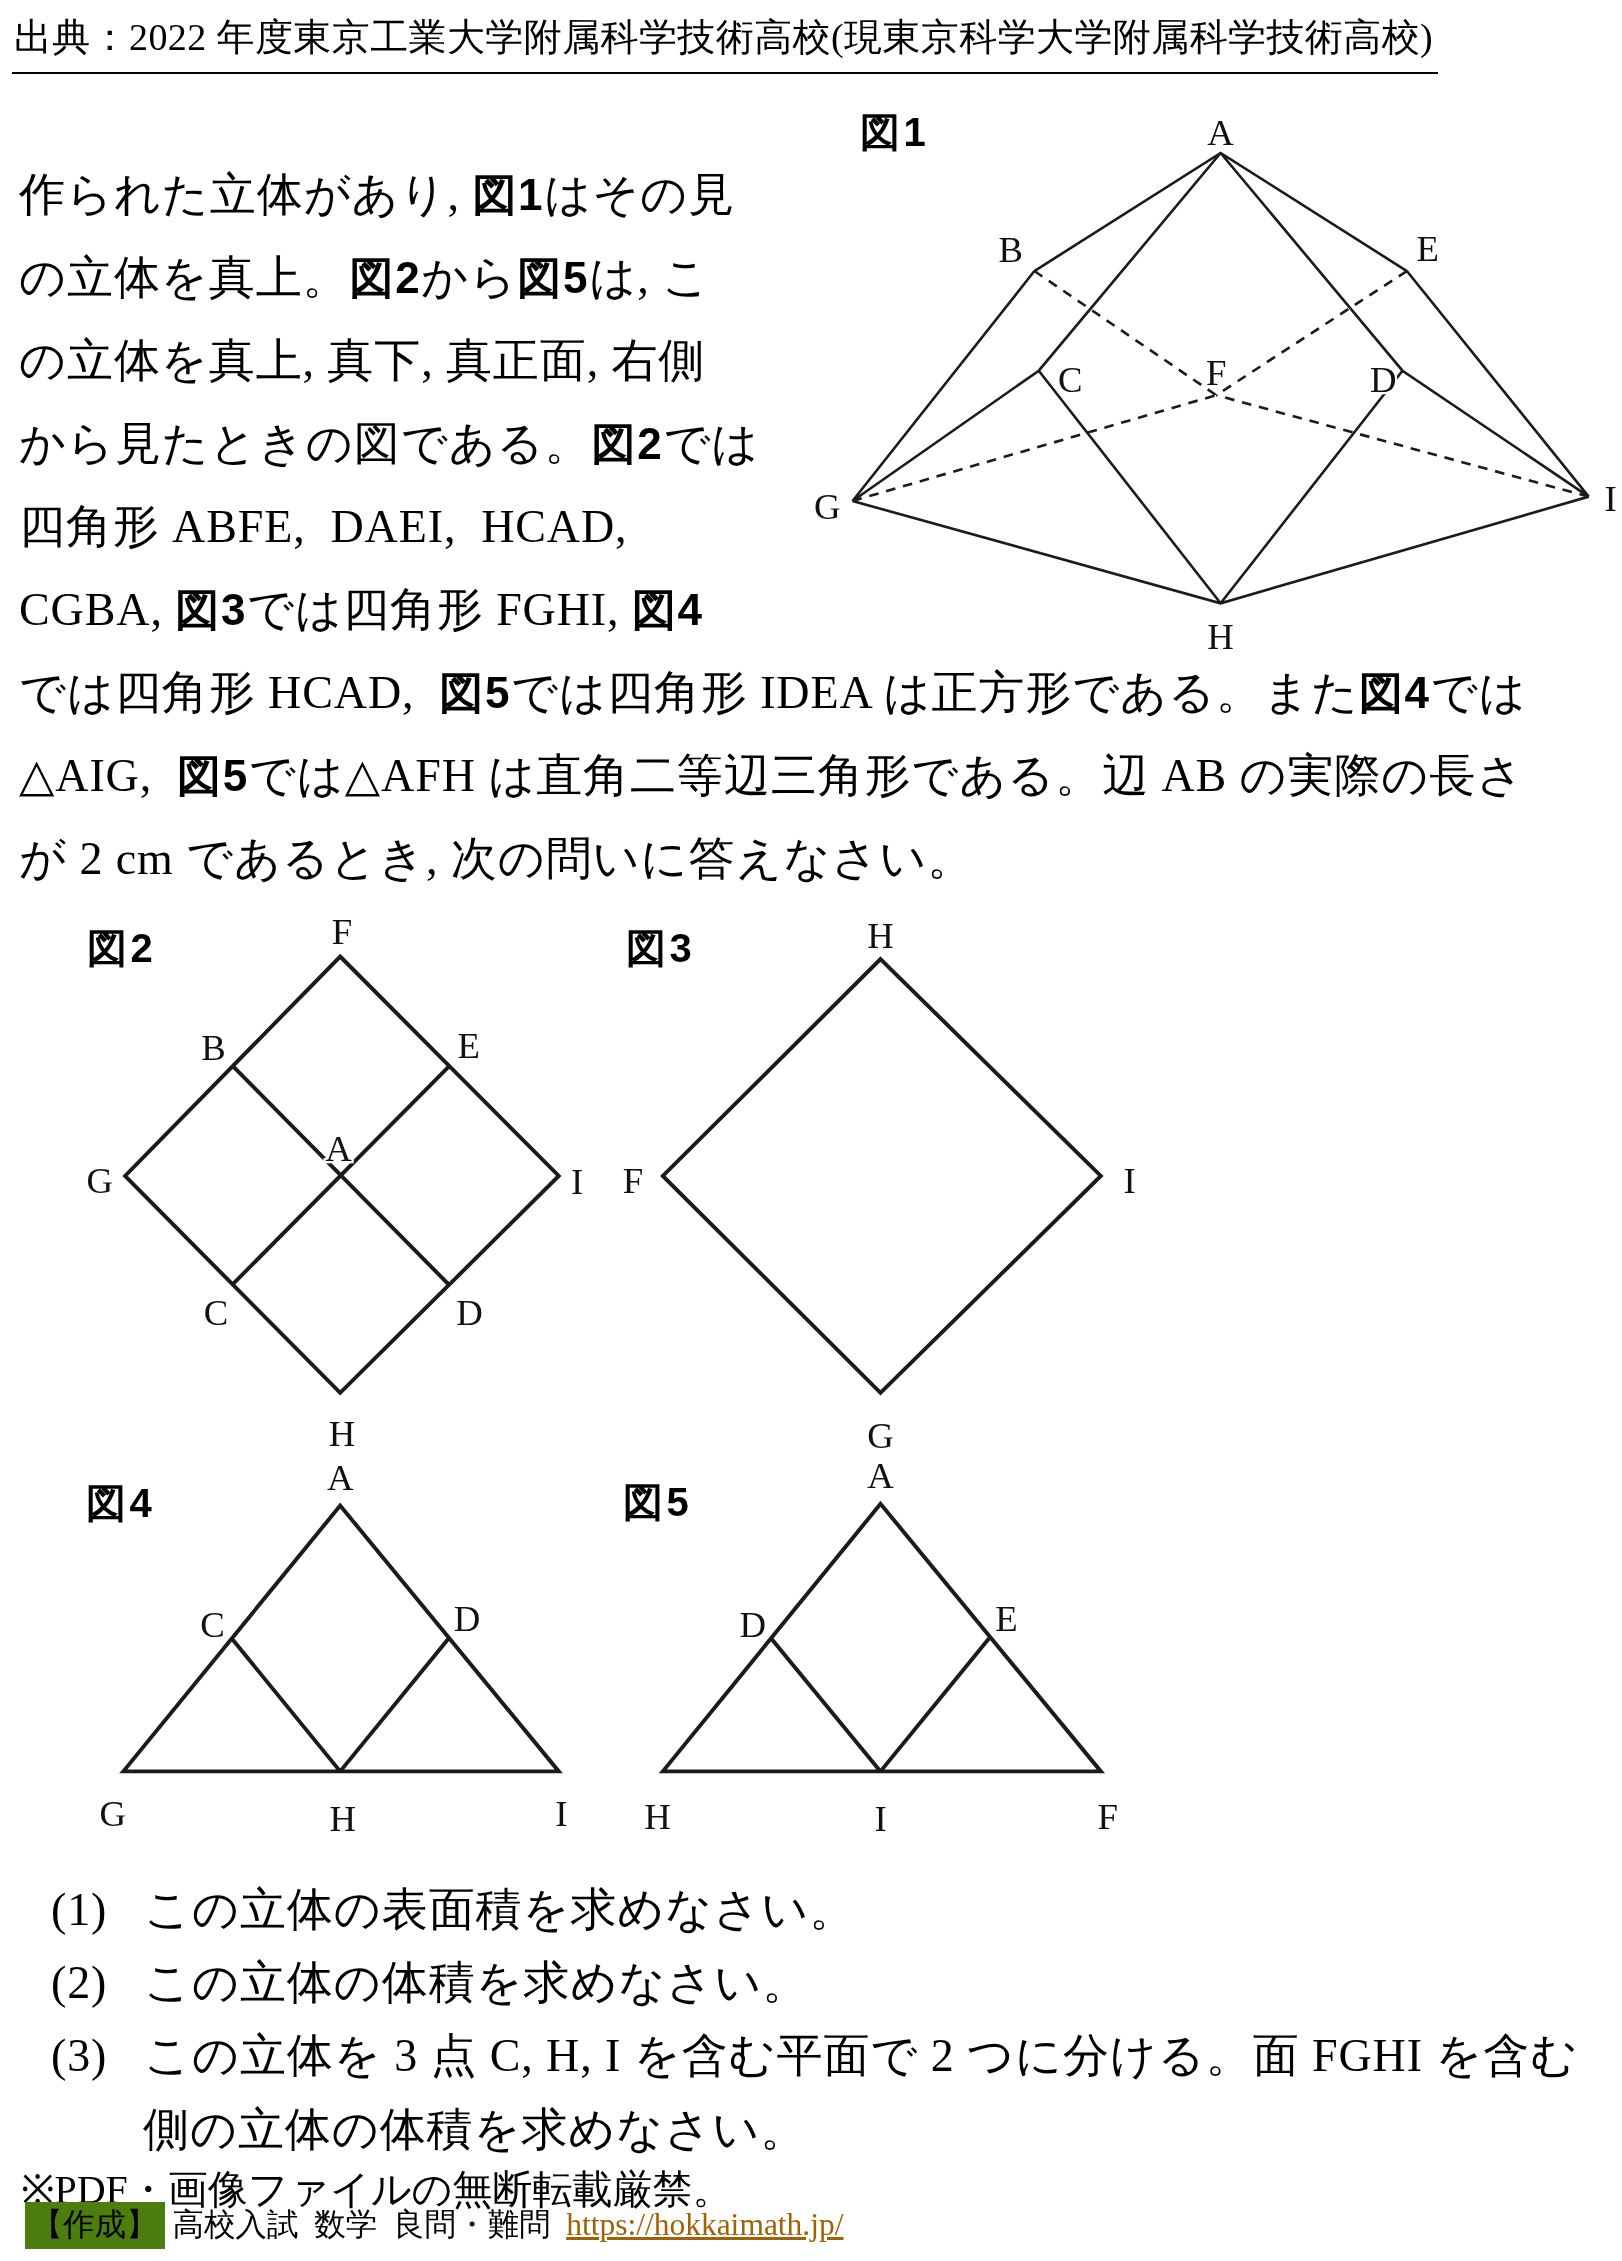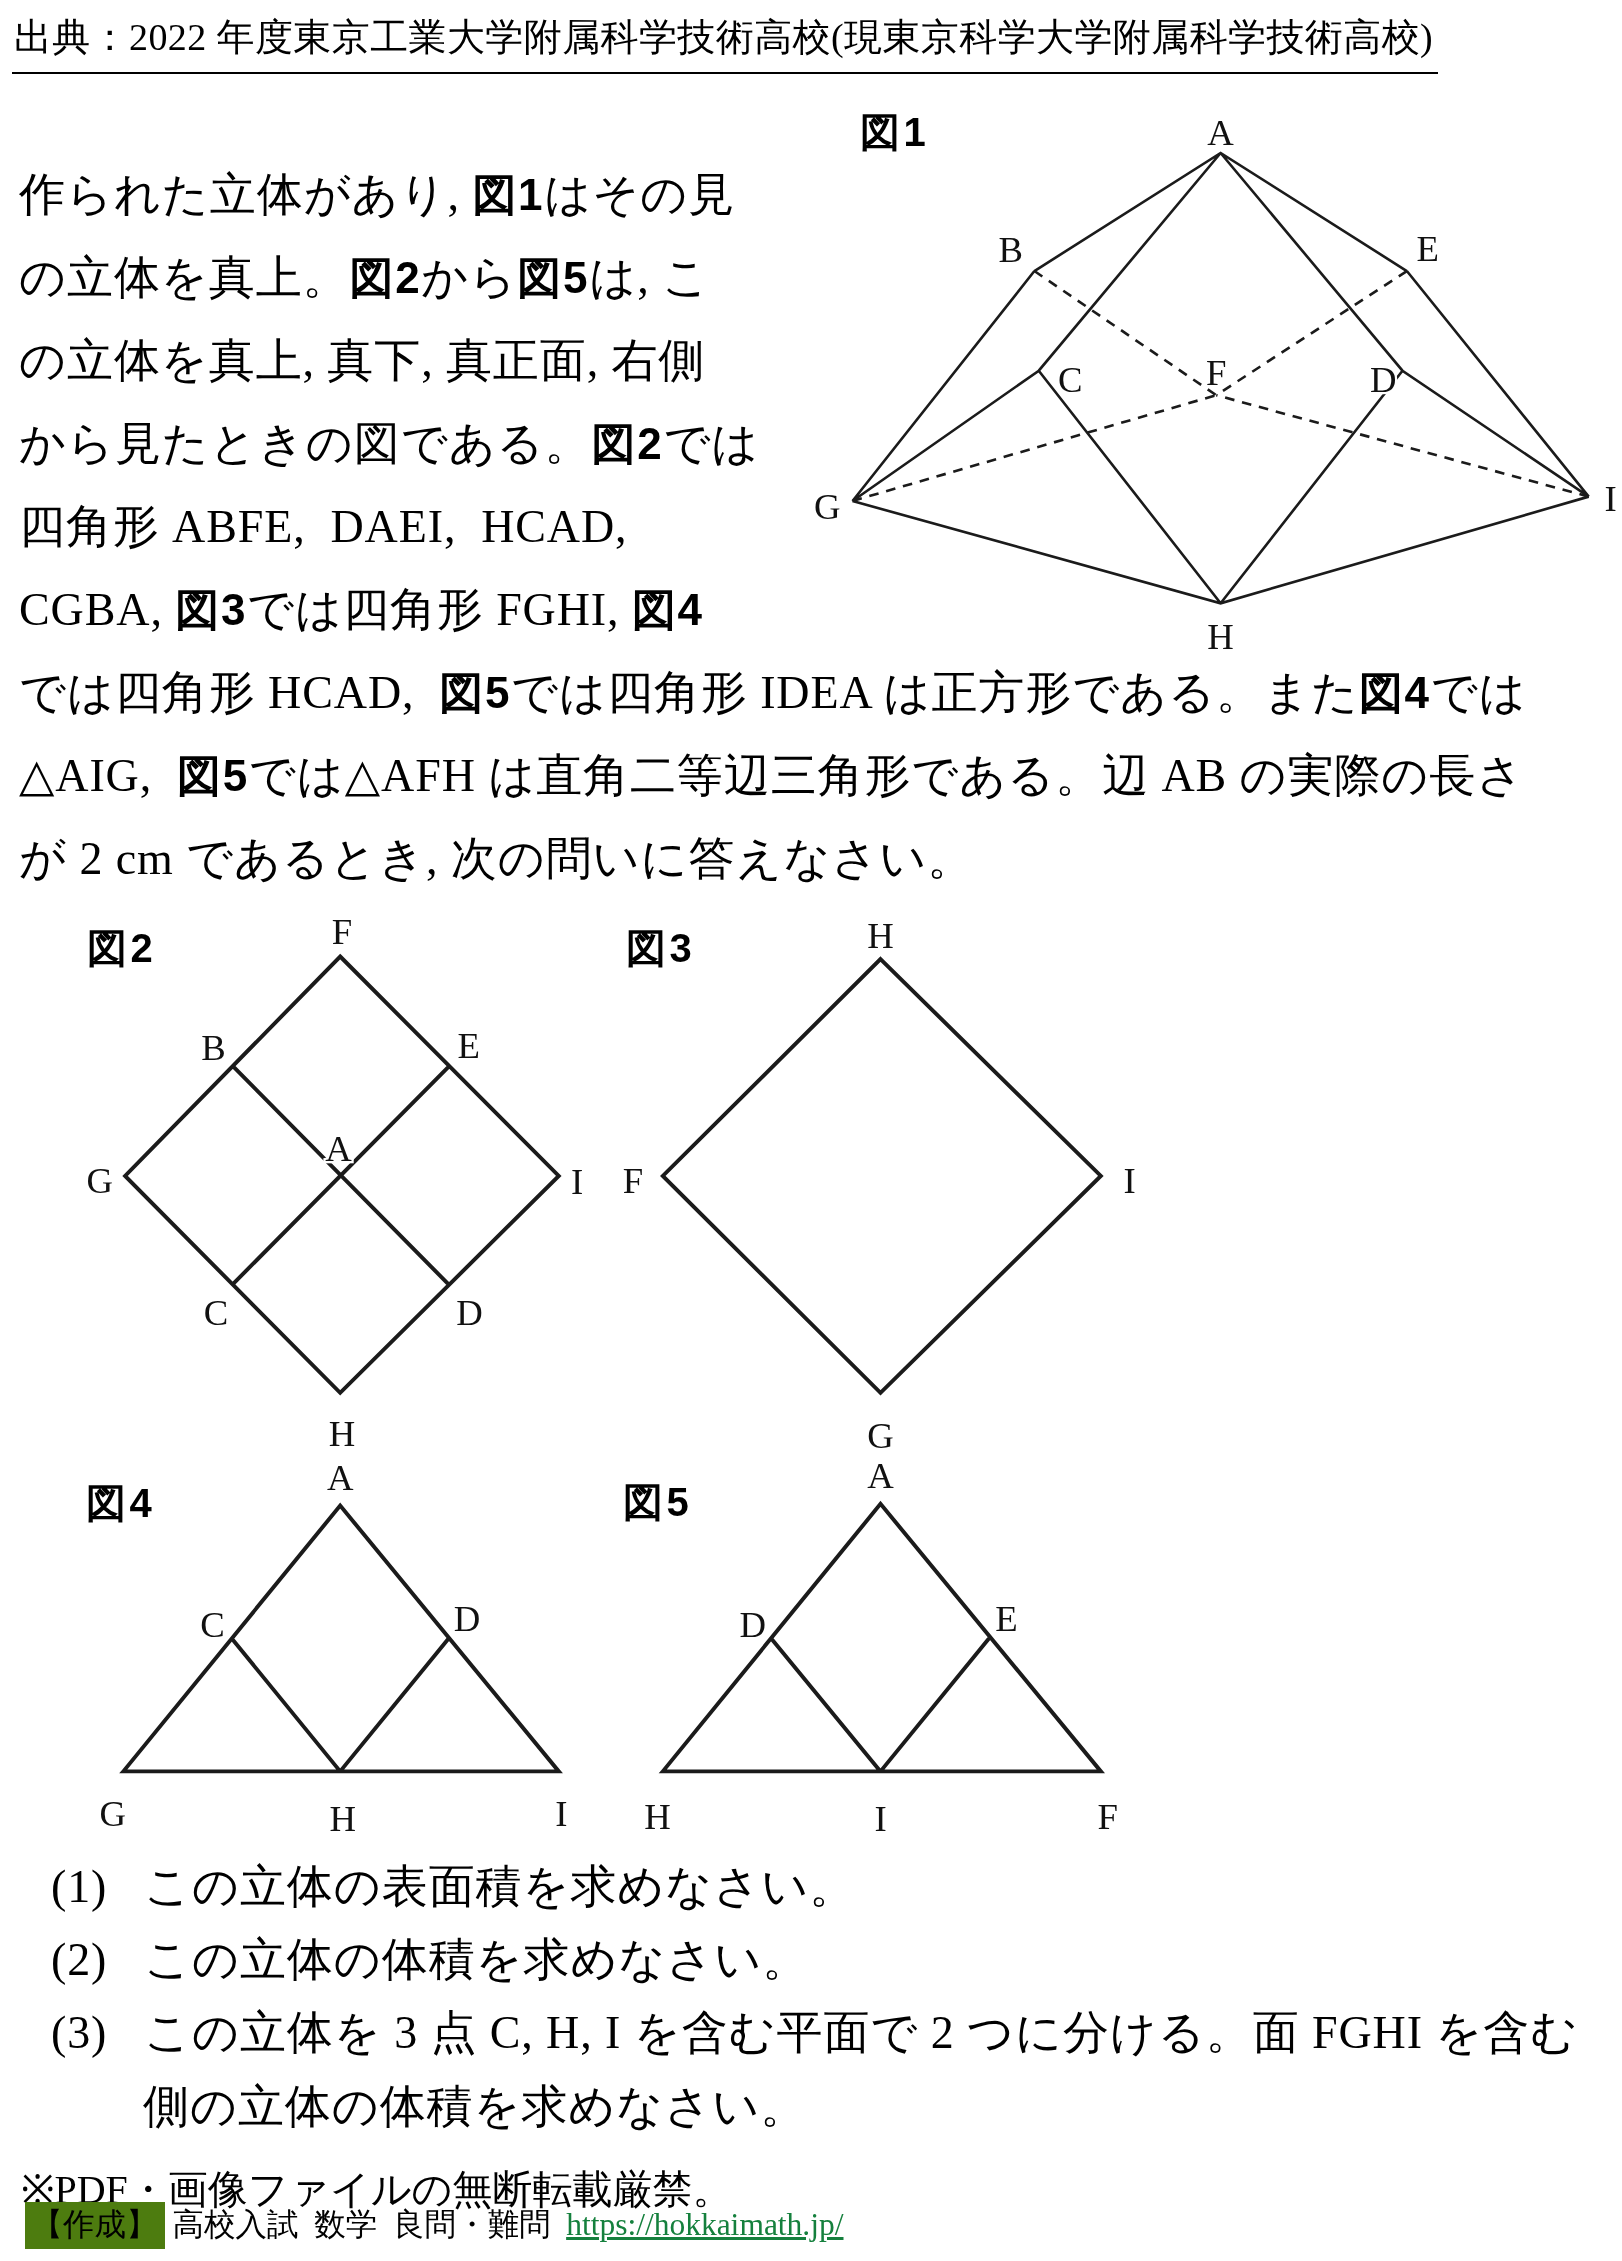--- a/index.html
+++ b/index.html
@@ -3,26 +3,26 @@
 <meta charset="utf-8">
 <style>
   html,body{margin:0;padding:0;background:#fff;}
   .page{position:relative;width:1622px;height:2261px;background:#ffffff;overflow:hidden;
         font-family:"Liberation Serif","DejaVu Serif",serif;color:#000;}
   .abs{position:absolute;white-space:pre;}
   .title{font-size:38px;letter-spacing:0.4px;border-bottom:2.6px solid #000;padding:1.7px 5.2px 8.7px 1.7px;}
   .bline{font-size:46px;letter-spacing:0.9px;line-height:1.05;}
   .figref{font-family:"Liberation Sans","DejaVu Sans",sans-serif;font-weight:700;font-size:44px;letter-spacing:1.7px;}
   .figtitle{font-family:"Liberation Sans","DejaVu Sans",sans-serif;font-weight:700;font-size:40px;letter-spacing:3.5px;}
-  .qline{font-size:46px;letter-spacing:0.9px;}
+  .qline{font-size:46px;letter-spacing:0.9px;margin-top:23px;}
   .qnum{display:inline-block;width:93px;}
   .notice{font-size:40px;}
   .credit{font-size:31.5px;}
   .credit-label{background:#4d7c0f;padding:5.2px 7px 7px 7px;}
-  .link{color:#15803d;text-decoration:underline;cursor:pointer;}
+  .link{color:#a16207;text-decoration:underline;cursor:pointer;}
   svg.fig-layer{position:absolute;left:0;top:0;}
   svg.fig-layer path{fill:none;stroke:#1b1b1b;}
   svg.fig-layer .solid{stroke-width:3px;}
   svg.fig-layer .thick{stroke-width:4.5px;}
   svg.fig-layer .dashed{stroke-width:3px;stroke-dasharray:11 9;}
   svg.fig-layer text{font-family:"Liberation Serif","DejaVu Serif",serif;font-size:42px;fill:#111;
         text-anchor:middle;paint-order:stroke;stroke:#ffffff;stroke-width:5px;}
 </style>
 </head>
 <body>

